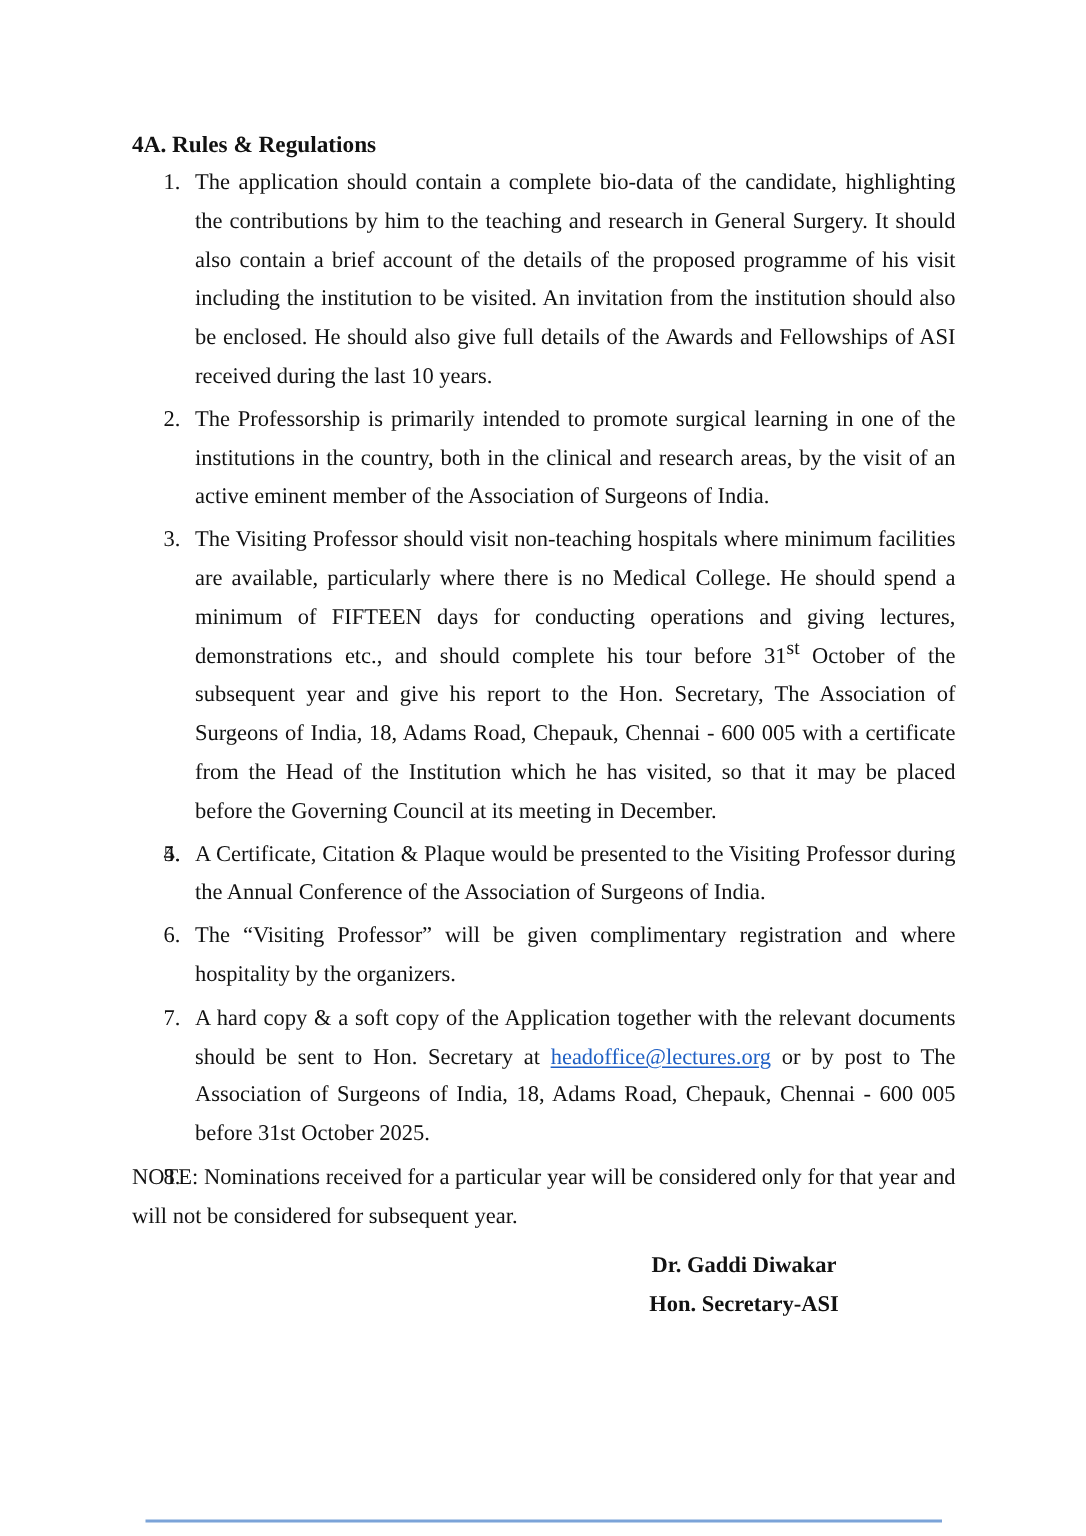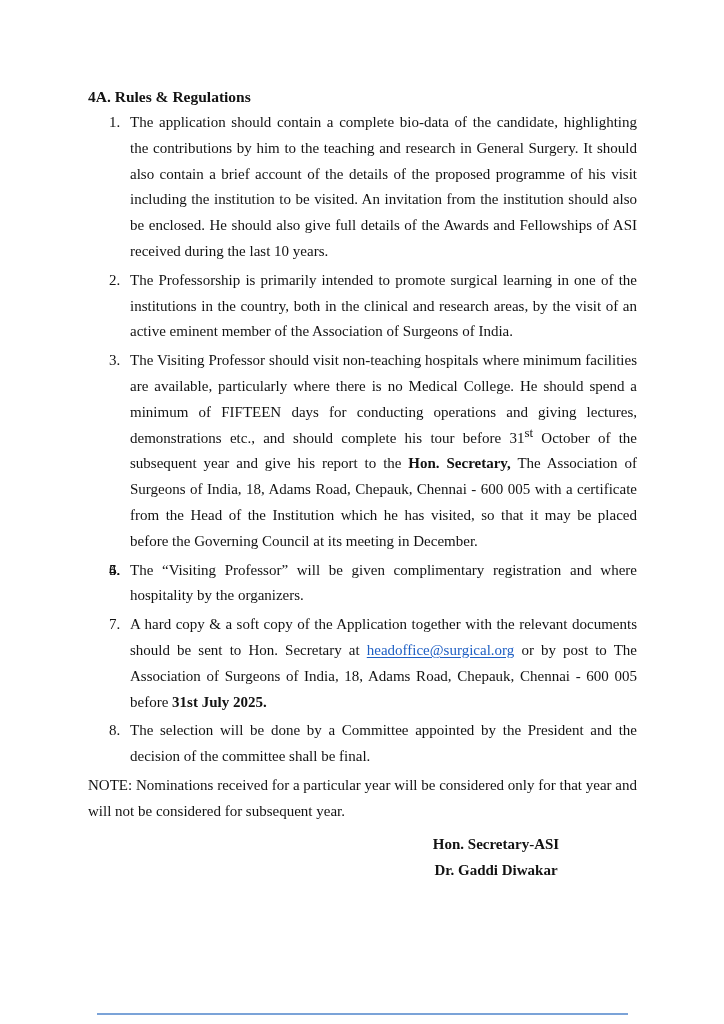--- a/index.html
+++ b/index.html
@@ -31,21 +31,21 @@
   ol.rules li {
     position: relative;
     padding-left: 42px;
     text-align: justify;
     margin: 0 0 3px 0;
   }
   ol.rules .num {
     position: absolute;
     left: 21px; top: 0;
   }
-  .b { font-weight: bold; }
+  .b { font-weight: normal; }
   sup.ord {
     font-size: 13px;
     line-height: 0;
     vertical-align: super;
   }
   a.email {
     color: #1e5fc4;
     text-decoration: underline;
     text-underline-offset: 2px;
     cursor: pointer;
@@ -76,27 +76,27 @@
 <body>
 
 <div class="page">
   <h1 class="heading">4A. Rules &amp; Regulations</h1>
 
   <ol class="rules">
       <li><span class="num">1.</span><span><span>The application should contain a complete bio-data of the candidate, highlighting the contributions by him to the teaching and research in General Surgery. It should also contain a brief account of the details of the proposed programme of his visit including the institution to be visited. An invitation from the institution should also be enclosed. He should also give full details of the Awards and Fellowships of ASI received during the last 10 years.</span></span></li>
       <li><span class="num">2.</span><span><span>The Professorship is primarily intended to promote surgical learning in one of the institutions in the country, both in the clinical and research areas, by the visit of an active eminent member of the Association of Surgeons of India.</span></span></li>
       <li><span class="num">3.</span><span><span>The Visiting Professor should visit non-teaching hospitals where minimum facilities are available, particularly where there is no Medical College. He should spend a minimum of FIFTEEN days for conducting operations and giving lectures, demonstrations etc., and should complete his tour before 31</span><sup class="ord">st</sup><span> October of the subsequent year and give his report to the </span><span class="b">Hon. Secretary,</span><span> The Association of Surgeons of India, 18, Adams Road, Chepauk, Chennai - 600 005 with a certificate from the Head of the Institution which he has visited, so that it may be placed before the Governing Council at its meeting in December.</span></span></li>
       <li><span class="num">4.</span></li>
-      <li><span class="num">5.</span></li>
+      <li><span class="num">5.</span><span><span>A Certificate, Citation &amp; Plaque would be presented to the Visiting Professor during the Annual Conference of the Association of Surgeons of India.</span></span></li>
       <li><span class="num">6.</span><span><span>The “Visiting Professor” will be given complimentary registration and where hospitality by the organizers.</span></span></li>
-      <li><span class="num">7.</span><span><span>A hard copy &amp; a soft copy of the Application together with the relevant documents should be sent to Hon. Secretary at </span><a class="email" href="#">headoffice@surgical.org</a><span> or by post to The Association of Surgeons of India, 18, Adams Road, Chepauk, Chennai - 600 005 before </span><span class="b">31st July 2025.</span></span></li>
-      <li><span class="num">8.</span><span><span>The selection will be done by a Committee appointed by the President and the decision of the committee shall be final.</span></span></li>
+      <li><span class="num">7.</span><span><span>A hard copy &amp; a soft copy of the Application together with the relevant documents should be sent to Hon. Secretary at </span><a class="email" href="#">headoffice@lectures.org</a><span> or by post to The Association of Surgeons of India, 18, Adams Road, Chepauk, Chennai - 600 005 before </span><span class="b">31st October 2025.</span></span></li>
+      <li><span class="num">8.</span></li>
     </ol>
 
   <p class="note"><span class="label">NOTE:</span><span> Nominations received for a particular year will be considered only for that year and will not be considered for subsequent year.</span></p>
 
   <div class="signature">
+    <div>Dr. Gaddi Diwakar</div>
     <div>Hon. Secretary-ASI</div>
-    <div>Dr. Gaddi Diwakar</div>
   </div>
 </div>
 
 <div class="footer-rule"></div>
 
 </body></html>

